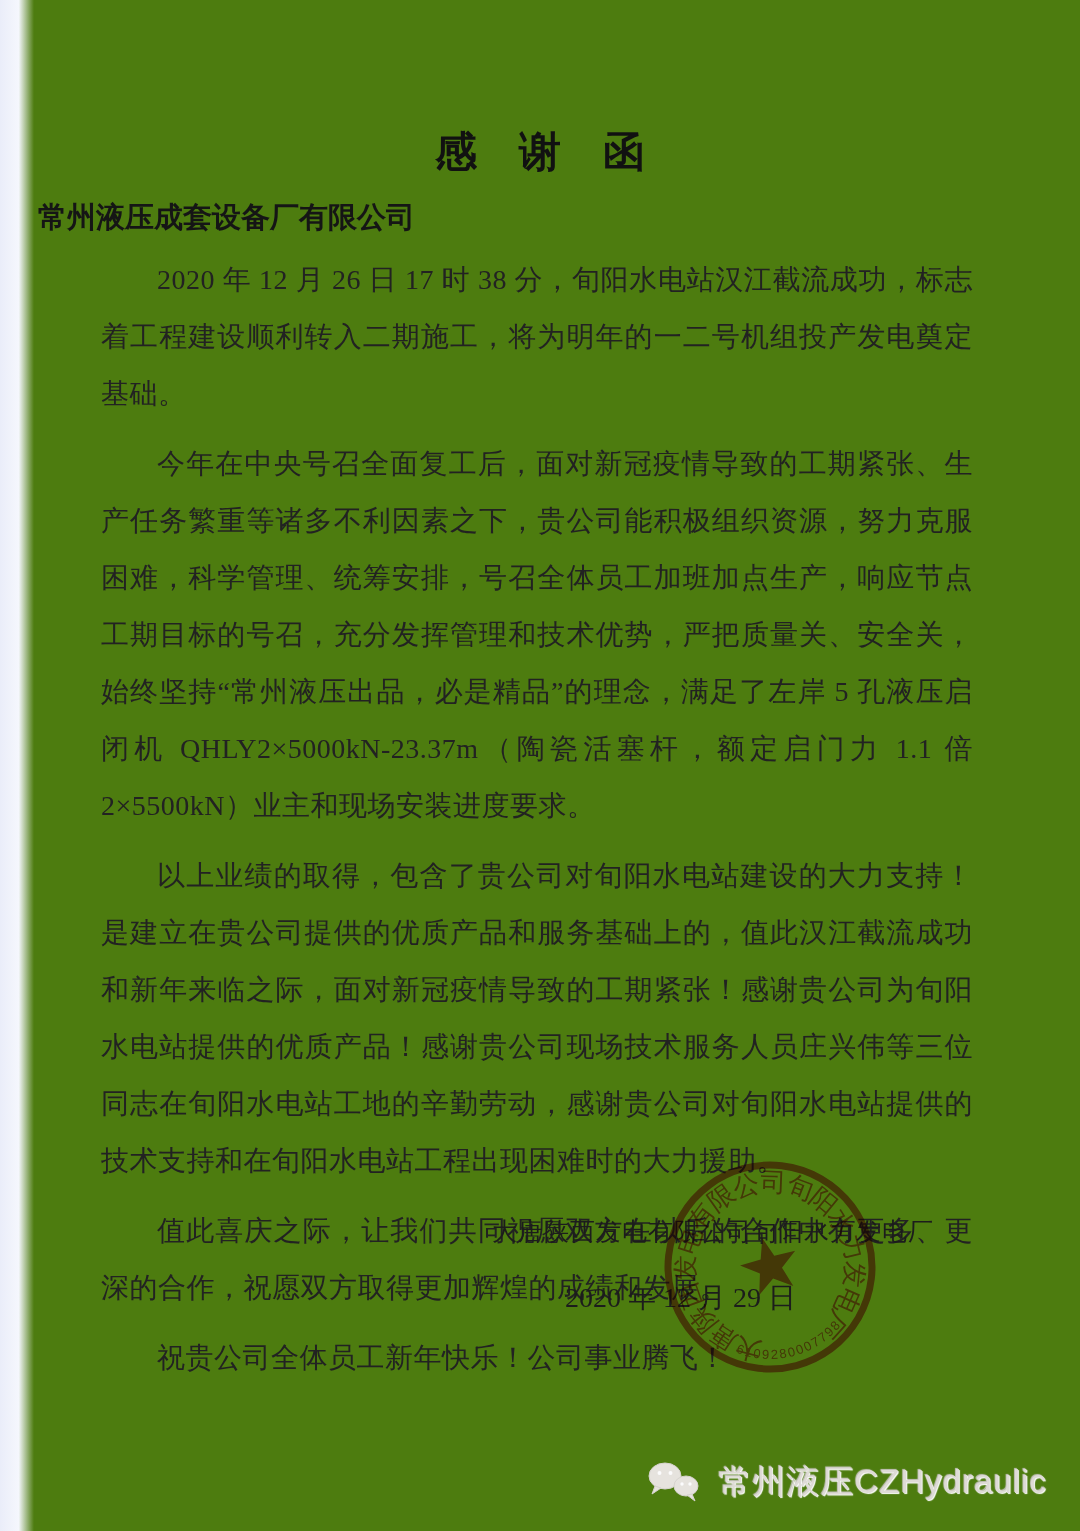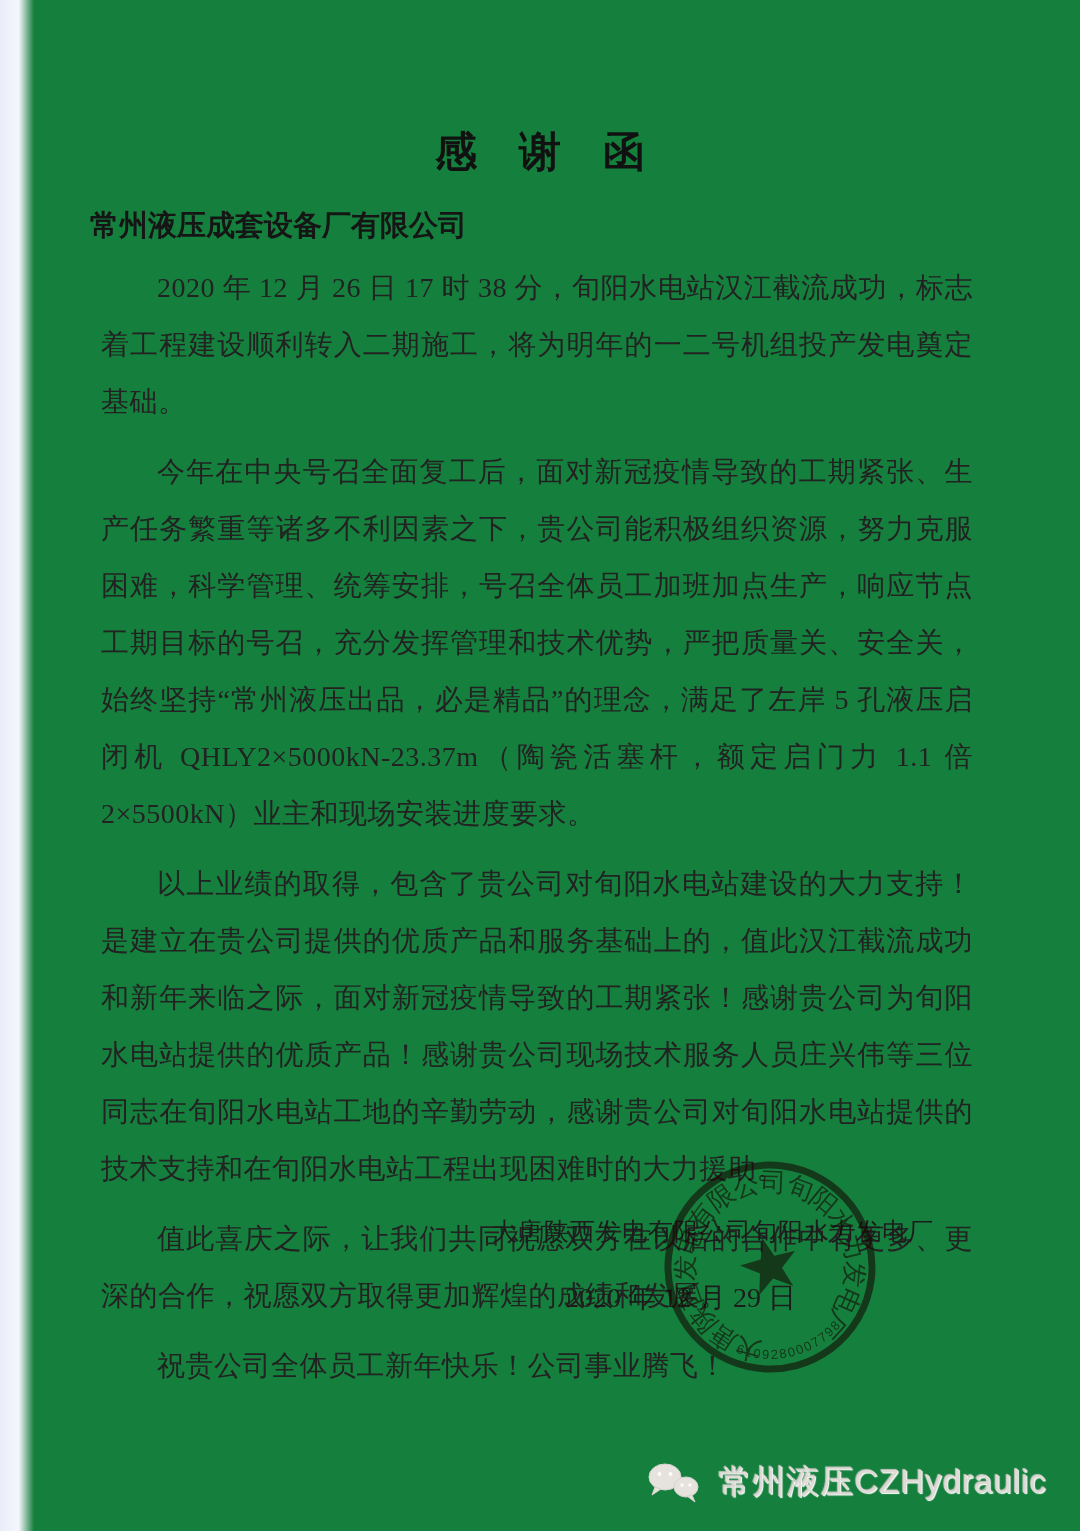--- a/index.html
+++ b/index.html
@@ -1,20 +1,20 @@
 <!DOCTYPE html>
 <html><head>
 <meta charset="utf-8">
 <style>
   html,body{margin:0;padding:0;background:#e9e9e9;}
   .page{
     position:relative;
     width:1080px;height:1531px;
     margin:0 auto;
-    background:#15803d;
+    background:#4d7c0f;
     overflow:hidden;
     font-family:"Liberation Serif","DejaVu Serif",serif;
     color:#222;
   }
   
   .page::before{
     content:"";
     position:absolute;left:0;top:0;bottom:0;width:34px;
     background:linear-gradient(90deg,#eaedf9 0%,#f5f7fd 55%,rgba(252,252,253,0) 100%);
     pointer-events:none;
@@ -22,22 +22,22 @@
   .title{
     margin:0;
     padding-top:128px;
     text-align:center;
     font-size:42px;
     line-height:1.15;
     font-weight:bold;
     color:#111;
   }
   .recipient{
-    margin-top:28px;
-    padding-left:90px;
+    margin-top:20px;
+    padding-left:38px;
     font-size:29px;
     font-weight:bold;
     line-height:42px;
     color:#151515;
   }
   .body{
     margin:6px 94px 0 88px;
     font-size:28px;
     line-height:57px;
     text-align:justify;
@@ -64,21 +64,20 @@
     left:650px;top:1147px;
     width:240px;height:240px;
     mix-blend-mode:multiply;
     opacity:.82;
     pointer-events:none;
   }
   .watermark{
     position:absolute;
     right:33px;top:1460px;
     display:flex;
-    align-items:center;
     gap:17px;
   }
   .watermark-text{
     font-family:"Liberation Sans","DejaVu Sans",sans-serif;
     font-size:33px;
     letter-spacing:1px;
     color:#dedbd6;
     text-shadow:1px 1px 1px #ffffff,-1px -1px 1px #c8c5c0;
     white-space:nowrap;
   }

